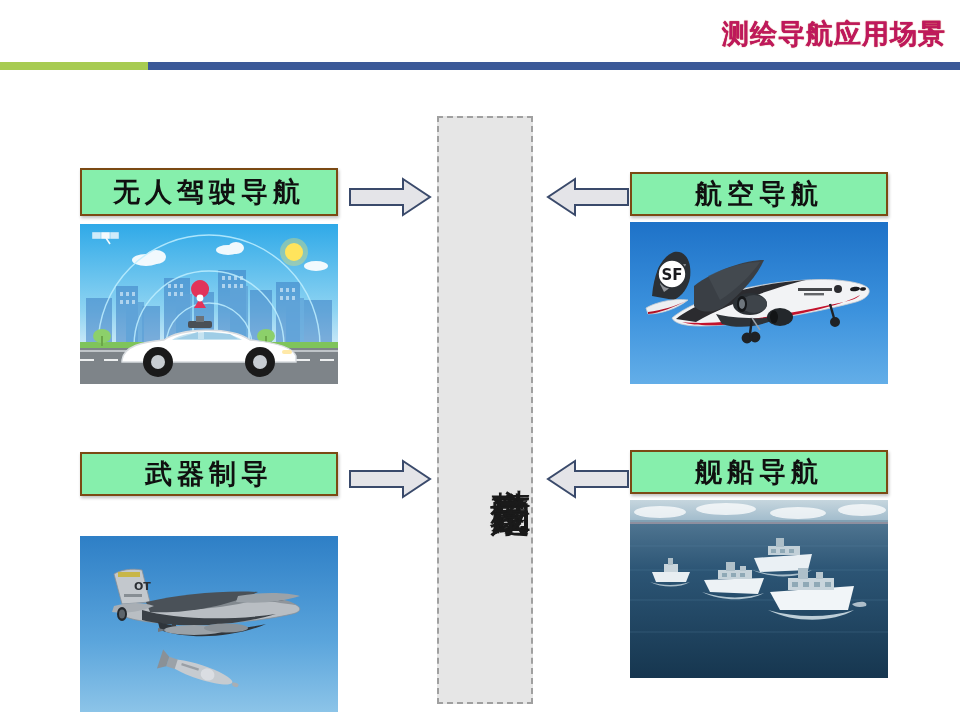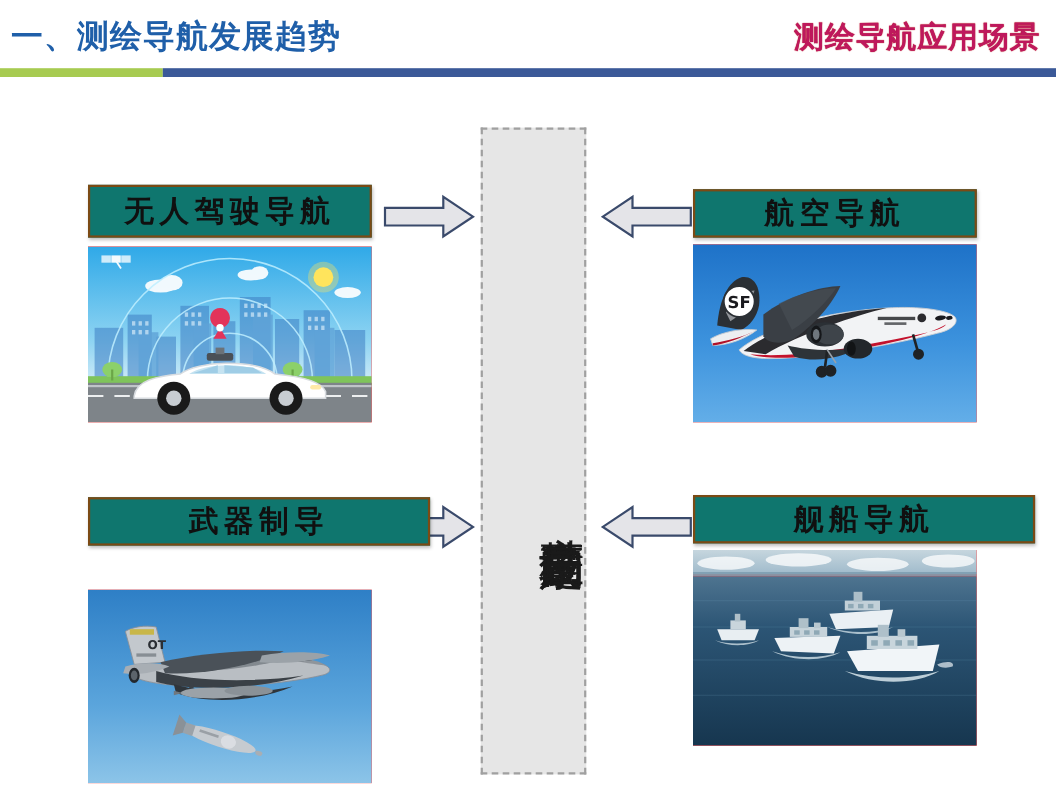--- a/index.html
+++ b/index.html
@@ -44,21 +44,21 @@
     writing-mode:vertical-rl;text-orientation:upright;
     margin:0 auto;height:420px;
     letter-spacing:1px;
   }
 
   
   .card{position:absolute;}
   .card-label{
     position:absolute;left:0;top:0;
     box-sizing:border-box;
-    background:#0f766e;
+    background:#86efac;
     border:2px solid #7B4A14;
     border-top-width:2px;
     display:flex;align-items:center;justify-content:center;
     box-shadow:1px 2px 3px rgba(0,0,0,0.25);
   }
   .card-label span{
     font-size:27px;font-weight:bold;color:#101010;
     letter-spacing:5px;
     font-family:"DejaVu Serif","Liberation Serif",serif;
     white-space:nowrap;
@@ -70,43 +70,42 @@
   #card-autonomous .card-label{width:258px;height:48px;}
   #card-autonomous .card-photo{left:0;top:56px;width:258px;height:160px;}
 
   
   #card-aviation{left:630px;top:172px;width:299px;height:212px;}
   #card-aviation .card-label{width:258px;height:44px;}
   #card-aviation .card-photo{left:0;top:50px;width:258px;height:162px;}
 
   
   #card-weapon{left:80px;top:452px;width:258px;height:226px;}
-  #card-weapon .card-label{width:311px;height:44px;}
+  #card-weapon .card-label{width:258px;height:44px;}
   #card-weapon .card-photo{left:0;top:50px;width:258px;height:176px;margin-top:34px;}
 
   
   #card-ship{left:630px;top:450px;width:258px;height:228px;}
-  #card-ship .card-label{width:311px;height:44px;}
+  #card-ship .card-label{width:258px;height:44px;}
   #card-ship .card-photo{left:0;top:50px;width:258px;height:178px;}
 
   
   .arrow{position:absolute;}
   #arrow-tl{left:348px;top:176px;width:84px;height:42px;}
   #arrow-tr{left:546px;top:176px;width:84px;height:42px;}
   #arrow-bl{left:348px;top:458px;width:84px;height:42px;}
   #arrow-br{left:546px;top:458px;width:84px;height:42px;}
 
   
   .ill{position:absolute;left:0;top:0;width:100%;height:100%;display:block;}
 </style>
 </head>
 <body>
 
 <div id="header">
-  <div id="header-title-left">一、测绘导航发展趋势</div>
   <div id="header-title-right">测绘导航应用场景</div>
   <div id="header-rule">
     <div id="header-rule-green"></div>
     <div id="header-rule-blue"></div>
   </div>
 </div>
 
 <div id="center-panel">
   <div id="center-panel-text">高精度高动定位场景</div>
 </div>

